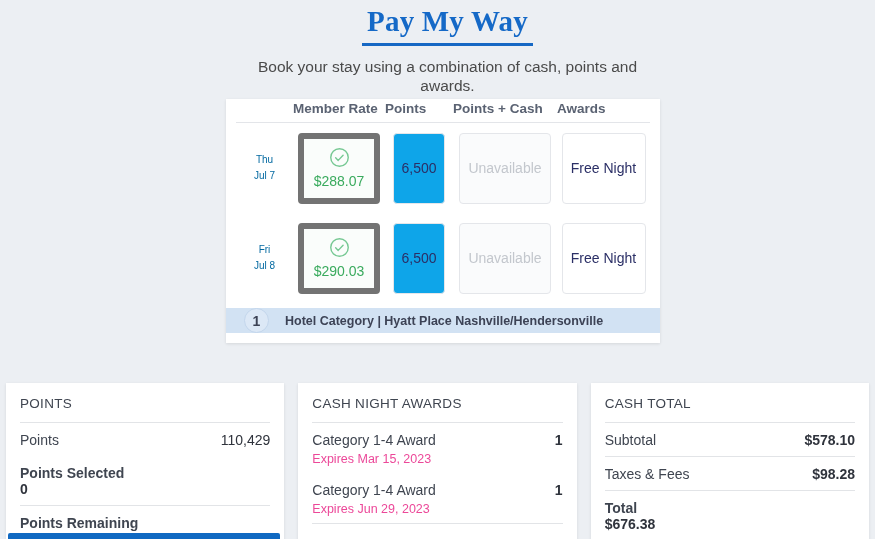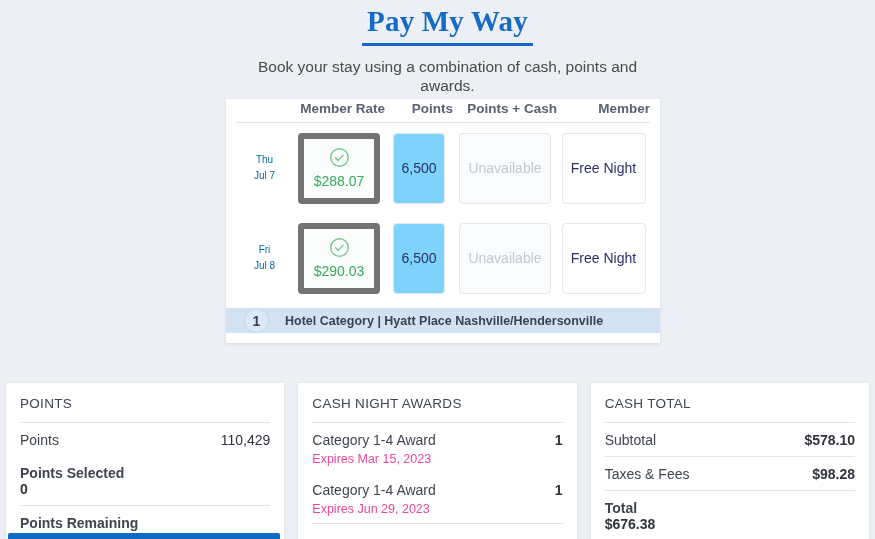--- a/index.html
+++ b/index.html
@@ -77,41 +77,41 @@
 
   .rt-head {
     border-bottom: 1px solid #e3e5e9;
     height: 24px;
     margin-bottom: 0;
   }
   .rt-head .rt-cell {
     font-size: 13.5px;
     font-weight: bold;
     color: #5a6272;
-    text-align: right;
+    text-align: left;
     padding-bottom: 3px;
     line-height: 16px;
   }
 
   .rt-cell {
     flex: 0 0 auto;
     text-align: center;
   }
   .c-member { width: 92px; }
   .c-points { width: 68px; }
   .c-pcash  { width: 104px; }
   .c-awards { width: 93px; }
 
   .rt-body-row { height: 90px; }
 
   .opt {
     height: 71px;
     border: 1px solid #e4e6ea;
     border-radius: 4px;
-    background: #7dd3fc;
+    background: #0ea5e9;
     display: flex;
     flex-direction: column;
     align-items: center;
     justify-content: center;
     cursor: pointer;
   }
   .opt.w-member { width: 82px; margin: 0 auto; background:#fafbfc; }
   .opt.w-points { width: 52px; margin: 0 auto; }
   .opt.w-pcash  { width: 92px; margin: 8px auto; background:#fafbfc; }
   .opt.w-awards { width: 84px; margin: 0 auto; background:#ffffff; }
@@ -233,21 +233,21 @@
 
 <div class="rate-card">
 
   <div class="rate-table">
 
     <div class="rt-row rt-head">
       <div class="rt-daycol"></div>
       <div class="rt-cell c-member">Member Rate</div>
       <div class="rt-cell c-points">Points</div>
       <div class="rt-cell c-pcash">Points + Cash</div>
-      <div class="rt-cell c-awards">Member</div>
+      <div class="rt-cell c-awards">Awards</div>
     </div>
 
     <div class="rt-row rt-body-row">
       <div class="rt-daycol">
         <div>Thu</div>
         <div>Jul 7</div>
       </div>
 
       <div class="rt-cell c-member">
         <div class="opt w-member selected">

